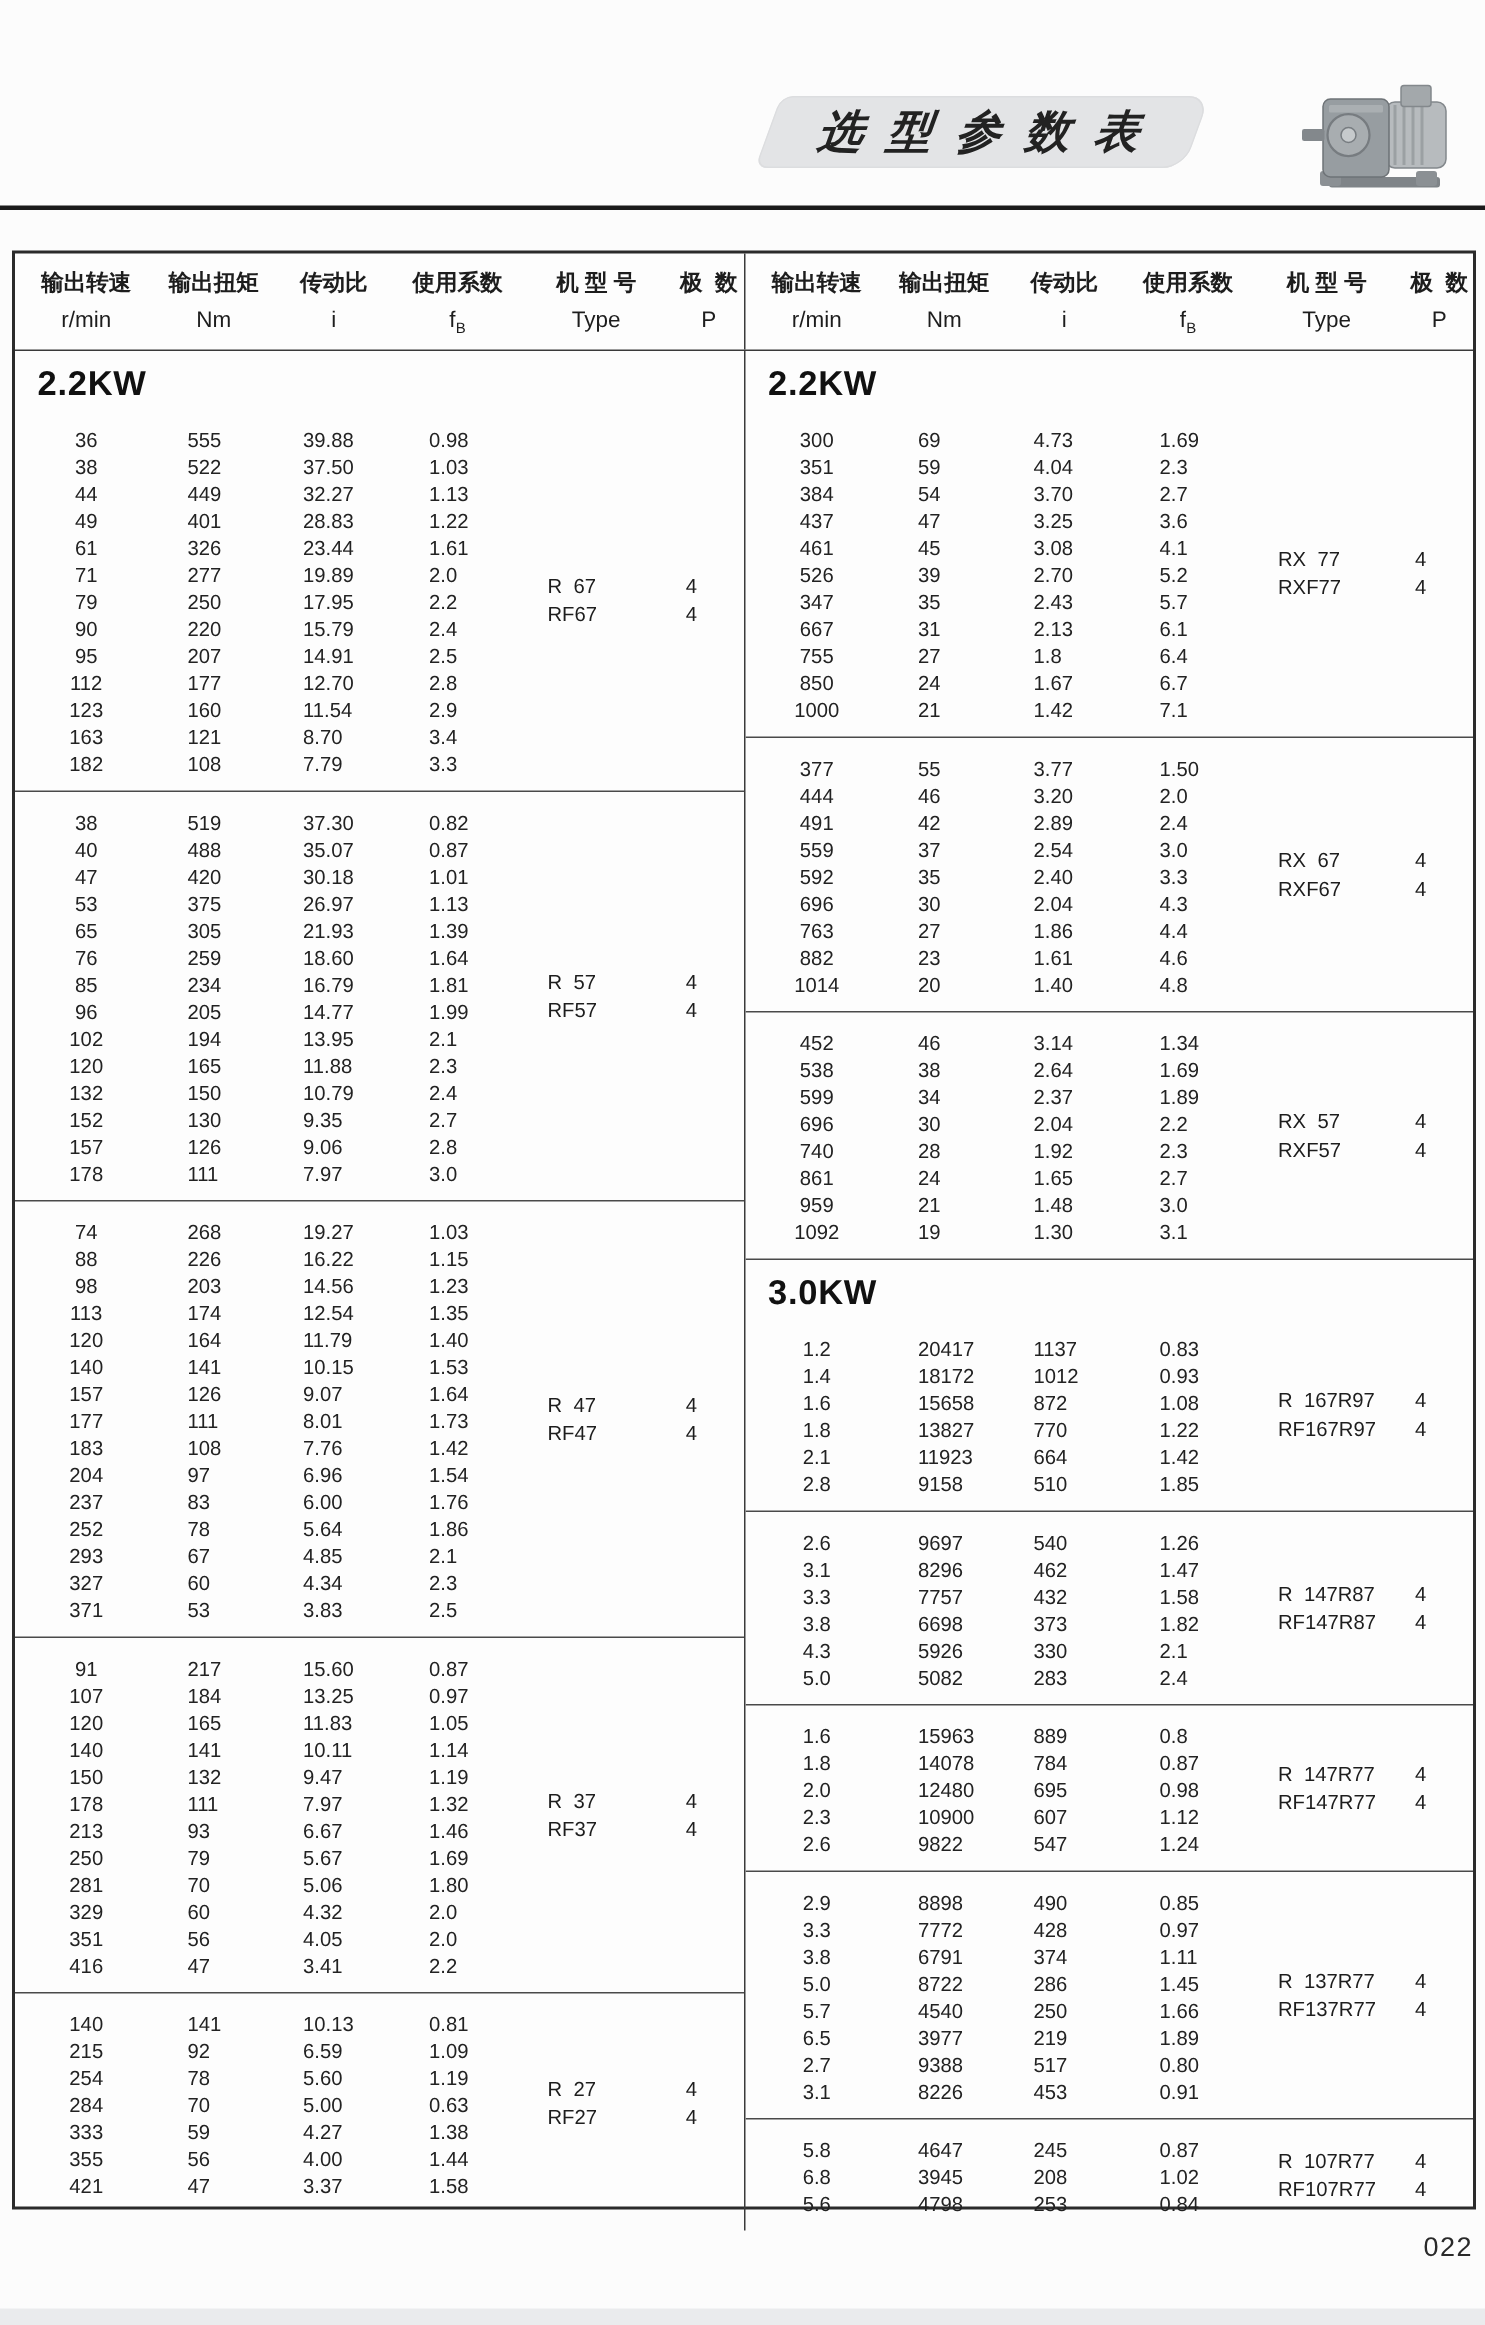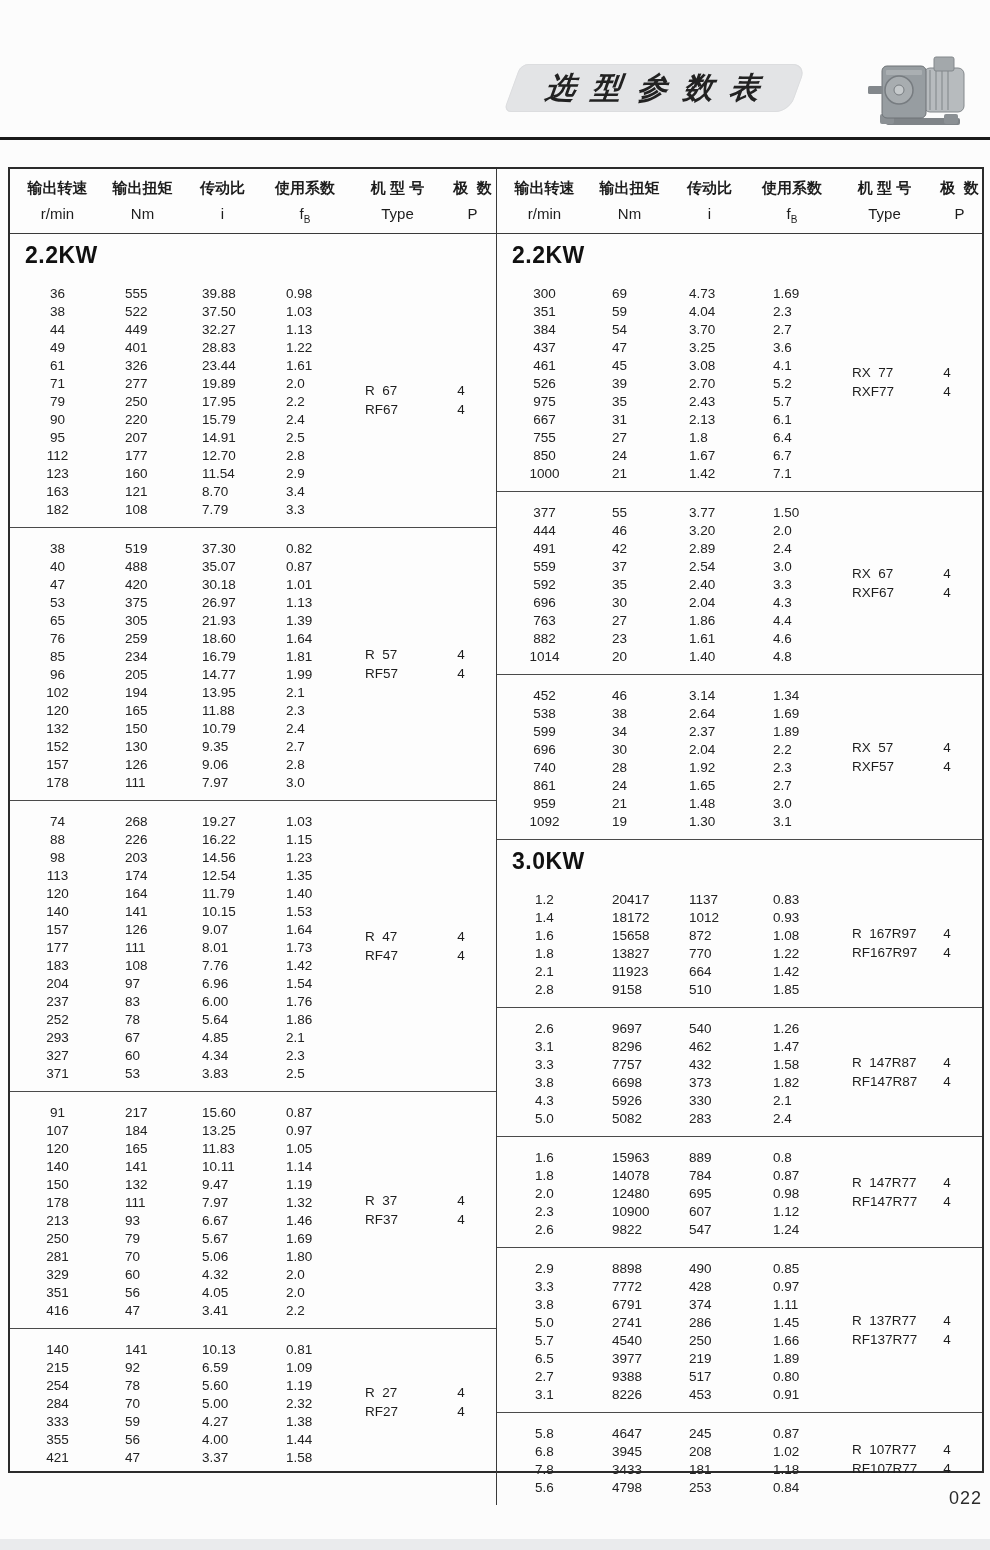--- a/index.html
+++ b/index.html
@@ -525,21 +525,21 @@
           <div class="row">
             <div class="cell c0">254</div>
             <div class="cell c1">78</div>
             <div class="cell c2">5.60</div>
             <div class="cell c3">1.19</div>
           </div>
           <div class="row">
             <div class="cell c0">284</div>
             <div class="cell c1">70</div>
             <div class="cell c2">5.00</div>
-            <div class="cell c3">2.32</div>
+            <div class="cell c3">0.63</div>
           </div>
           <div class="row">
             <div class="cell c0">333</div>
             <div class="cell c1">59</div>
             <div class="cell c2">4.27</div>
             <div class="cell c3">1.38</div>
           </div>
           <div class="row">
             <div class="cell c0">355</div>
             <div class="cell c1">56</div>
@@ -597,21 +597,21 @@
             <div class="cell c2">3.08</div>
             <div class="cell c3">4.1</div>
           </div>
           <div class="row">
             <div class="cell c0">526</div>
             <div class="cell c1">39</div>
             <div class="cell c2">2.70</div>
             <div class="cell c3">5.2</div>
           </div>
           <div class="row">
-            <div class="cell c0">975</div>
+            <div class="cell c0">347</div>
             <div class="cell c1">35</div>
             <div class="cell c2">2.43</div>
             <div class="cell c3">5.7</div>
           </div>
           <div class="row">
             <div class="cell c0">667</div>
             <div class="cell c1">31</div>
             <div class="cell c2">2.13</div>
             <div class="cell c3">6.1</div>
           </div>
@@ -923,21 +923,21 @@
             <div class="cell c3">0.97</div>
           </div>
           <div class="row">
             <div class="cell c0">3.8</div>
             <div class="cell c1">6791</div>
             <div class="cell c2">374</div>
             <div class="cell c3">1.11</div>
           </div>
           <div class="row">
             <div class="cell c0">5.0</div>
-            <div class="cell c1">2741</div>
+            <div class="cell c1">8722</div>
             <div class="cell c2">286</div>
             <div class="cell c3">1.45</div>
           </div>
           <div class="row">
             <div class="cell c0">5.7</div>
             <div class="cell c1">4540</div>
             <div class="cell c2">250</div>
             <div class="cell c3">1.66</div>
           </div>
           <div class="row">
@@ -974,26 +974,20 @@
             <div class="cell c0">5.8</div>
             <div class="cell c1">4647</div>
             <div class="cell c2">245</div>
             <div class="cell c3">0.87</div>
           </div>
           <div class="row">
             <div class="cell c0">6.8</div>
             <div class="cell c1">3945</div>
             <div class="cell c2">208</div>
             <div class="cell c3">1.02</div>
-          </div>
-          <div class="row">
-            <div class="cell c0">7.8</div>
-            <div class="cell c1">3433</div>
-            <div class="cell c2">181</div>
-            <div class="cell c3">1.18</div>
           </div>
           <div class="row">
             <div class="cell c0">5.6</div>
             <div class="cell c1">4798</div>
             <div class="cell c2">253</div>
             <div class="cell c3">0.84</div>
           </div>
           <div class="type-group">
             <div class="type-line">
               <div class="type-label">R  107R77</div>

